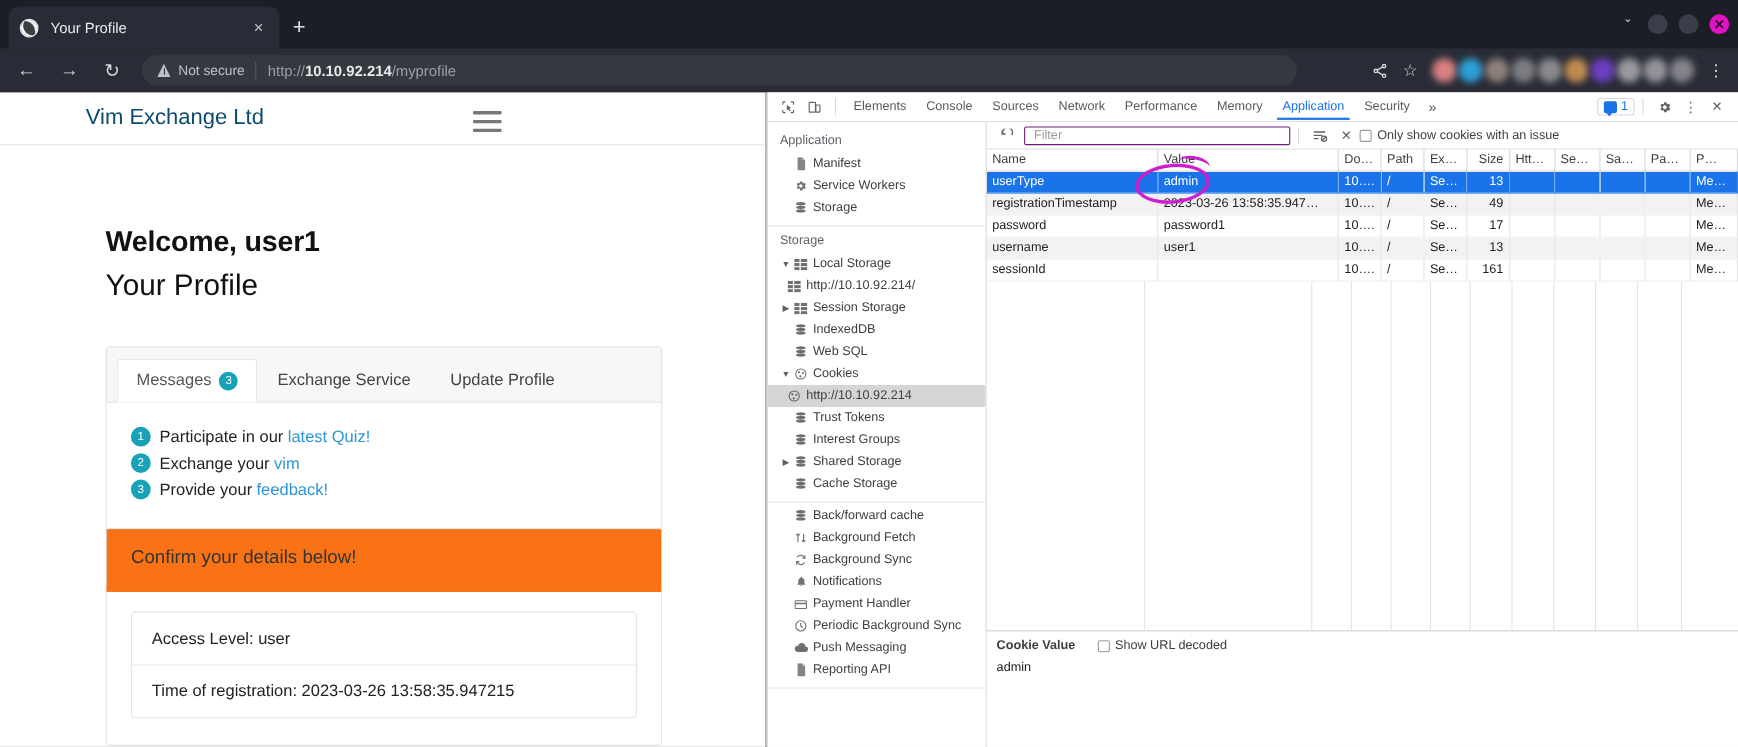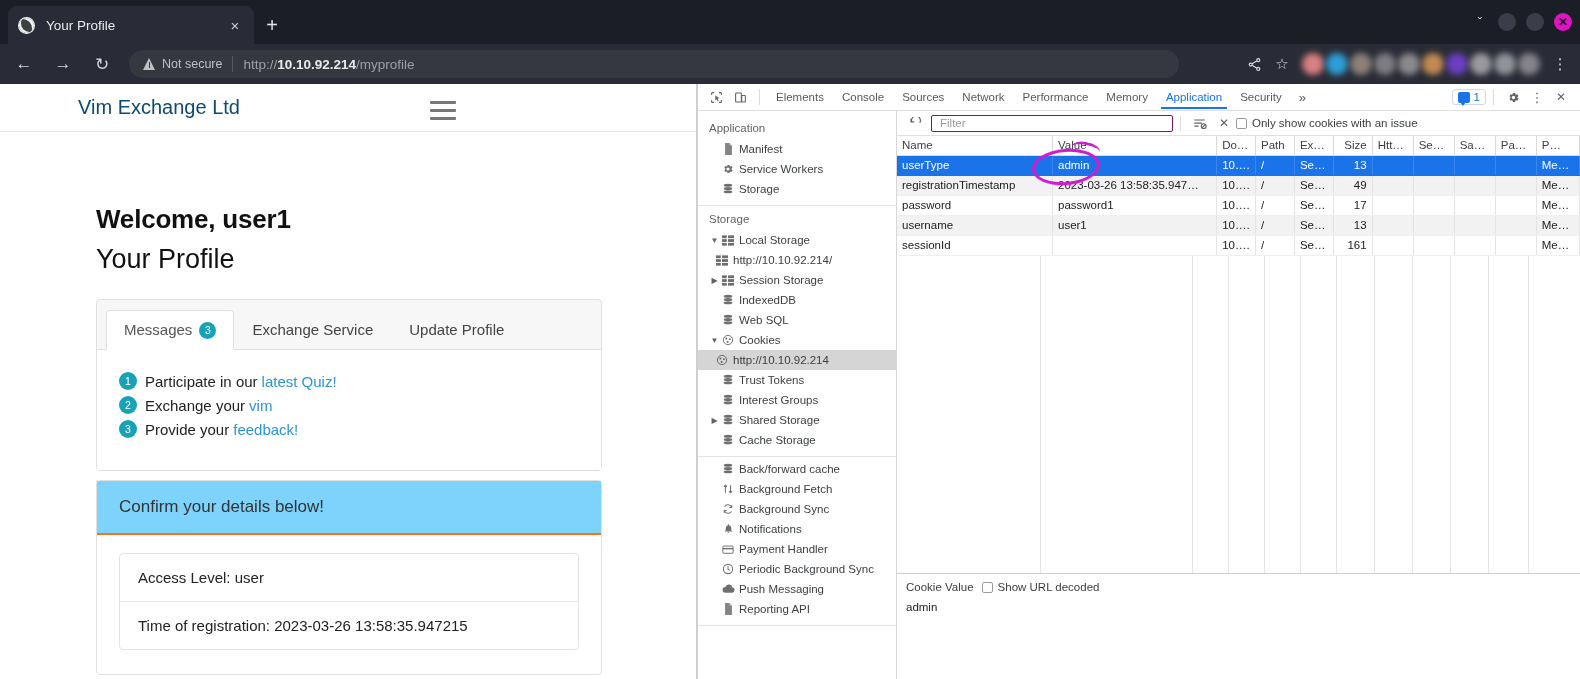--- a/index.html
+++ b/index.html
@@ -95,21 +95,21 @@
   .brand { position:absolute; left:78px; top:12px; font-size:20px; color:#0c4a6e; }
   .burger { position:absolute; left:430px; top:17px; width:26px; cursor:pointer; }
   .burger i { display:block; height:3px; background:#777; margin-bottom:5px; border-radius:1px; }
   .welcome {
     position:absolute; left:96px; top:120px; font-size:26px; color:#111; font-weight:bold;
     letter-spacing:-0.2px;
   }
   .page-h1 { position:absolute; left:96px; top:160px; font-size:27px; color:#111; font-weight:normal; }
 
   .panel {
-    position:absolute; left:96px; top:215px; width:506px;
+    position:absolute; left:96px; top:231px; width:506px;
     background:#f7f7f7; border:1px solid #e0e0e0; border-radius:4px;
   }
   .tabs { display:flex; padding:9px 9px 0 9px; }
   .tab-item {
     padding:10px 17px; font-size:15px; color:#444; cursor:pointer;
     border:1px solid transparent; border-radius:4px 4px 0 0; position:relative; top:1px;
   }
   .tab-item.active { background:#fff; border-color:#e0e0e0; border-bottom-color:#fff; color:#555; }
   .badge-count {
     display:inline-block; min-width:17px; height:17px; line-height:17px;
@@ -121,21 +121,21 @@
   .msg-num {
     width:18px;height:18px;border-radius:50%; background:#17a2b8; color:#fff;
     font-size:10.5px; line-height:18px; text-align:center; margin-right:8px; flex:none;
   }
   .msg-row a { color:#2b95d6; text-decoration:none; margin-left:4px; }
 
   .card2 {
     position:absolute; left:96px; top:396px; width:506px;
     background:#fff; border:1px solid #e0e0e0; border-radius:4px;
   }
-  .card2-head { background:#7dd3fc; border-bottom:2px solid #f97316; padding:16px 22px; font-size:17px; color:#333; }
+  .card2-head { background:#f97316; border-bottom:5px solid #f97316; padding:16px 22px; font-size:17px; color:#333; }
   .card2-body { padding:18px 22px 24px 22px; }
   .lgroup { border:1px solid #e3e3e3; border-radius:4px; }
   .litem { padding:15px 18px; font-size:15px; color:#222; border-bottom:1px solid #e9e9e9; }
   .litem:last-child { border-bottom:none; }
   .vp-divider { position:absolute; left:696px; top:84px; width:1px; height:595px; background:#d0d0d0; }
 
   
   .devtools {
     position:absolute; left:697px; top:84px; width:883px; height:595px;
     background:#ffffff; border-left:1px solid #cfcfcf;
@@ -210,21 +210,21 @@
   td.num { text-align:right; }
   .blurcell { height:10px; background:linear-gradient(90deg,#d8dade,#eef0f2,#c9ccd2,#e6e8ec,#d2d5da,#f0f1f3,#cfd2d7); filter:blur(2.4px); border-radius:2px; width:160px; }
 
   .ctab-filler { flex:1; display:flex; }
   .ctab-filler .fcol { border-right:1px solid #e4e4e4; }
 
   .cookie-value-pane {
     border-top:1px solid #cfcfcf; padding:7px 9px; flex:none; background:#fff; height:106px;
   }
   .cvp-head { display:flex; align-items:center; }
-  .cvp-title { font-size:11.5px; font-weight:normal; color:#3c4043; margin-right:8px; }
+  .cvp-title { font-size:11.5px; font-weight:bold; color:#3c4043; margin-right:20px; }
   .cvp-text { font-size:11.5px; color:#202124; margin-top:8px; }
 
   .annot {
     position:absolute; left:1032px; top:149px; width:68px; height:36px;
     border:3.5px solid #cc1ecc; border-radius:50%;
     transform: rotate(-5deg); pointer-events:none; z-index:60;
     box-shadow:0 0 0 0.5px rgba(204,30,204,0.35);
   }
   .annot-tail {
     position:absolute; left:1072px; top:142px; width:28px; height:14px;

